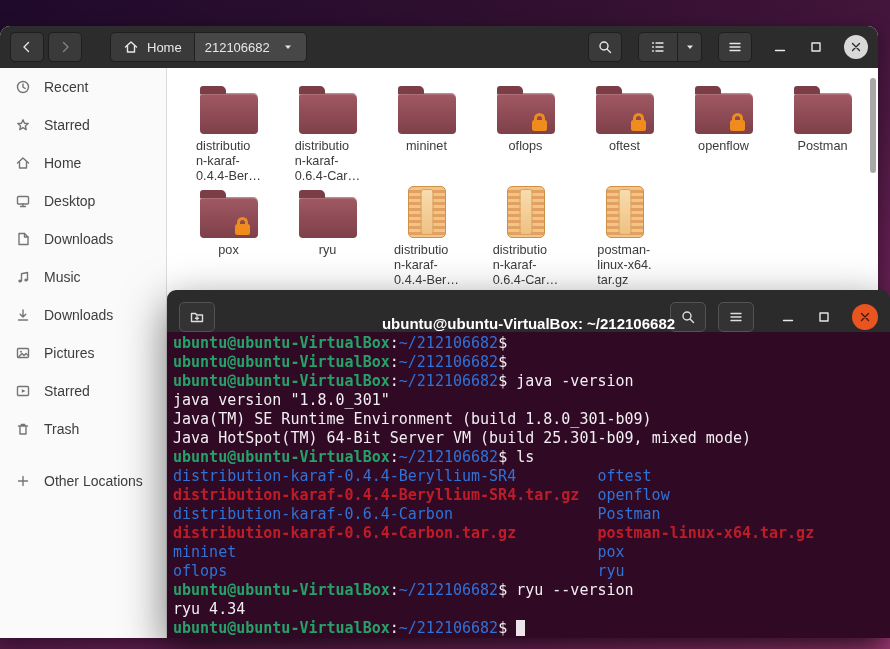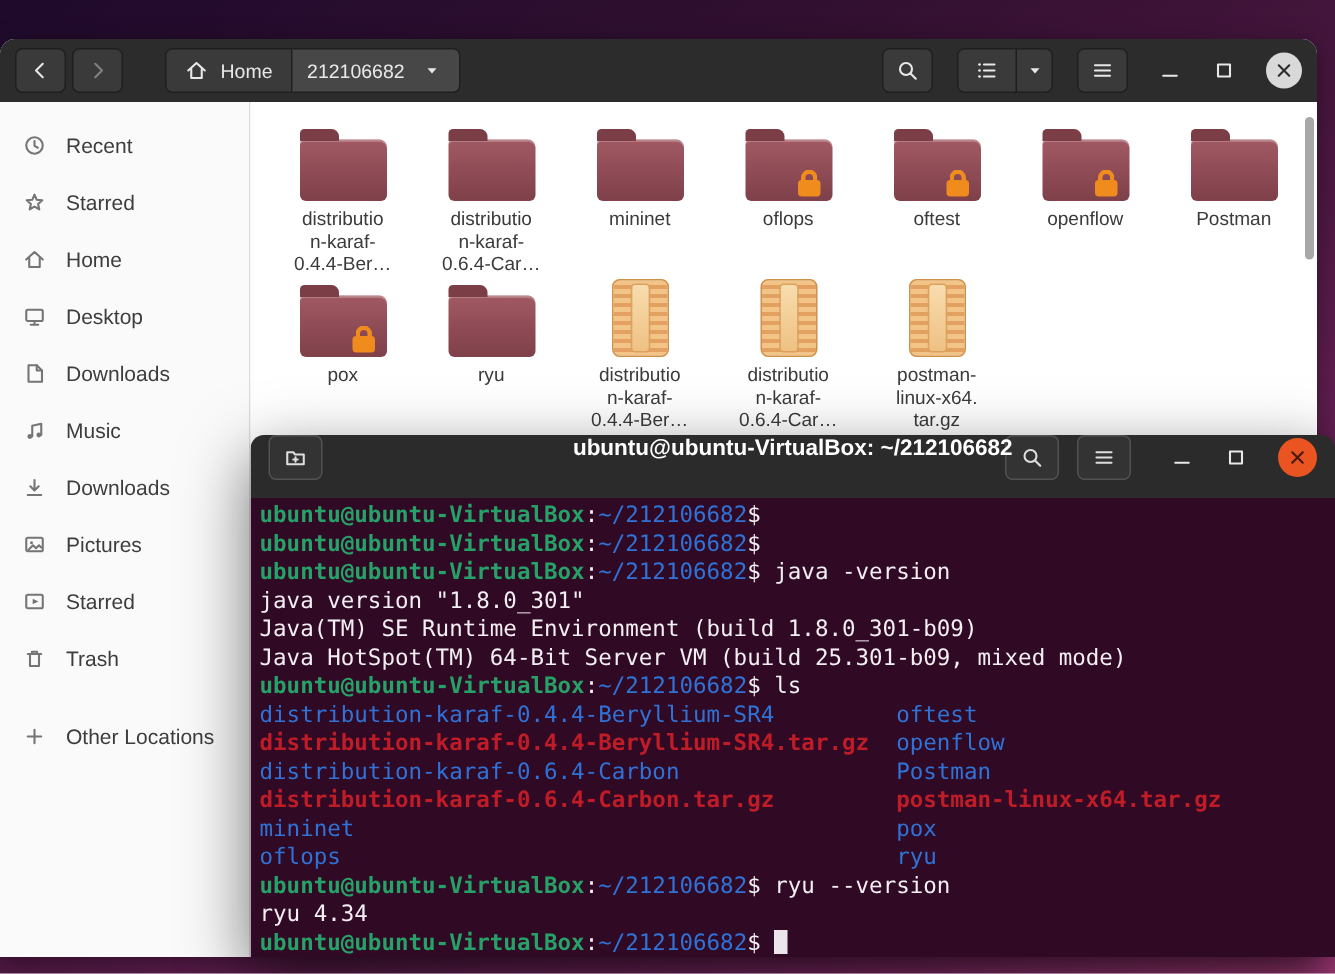--- a/index.html
+++ b/index.html
@@ -36,37 +36,37 @@
   .view-split .hbtn:last-child{ border-radius:0 5px 5px 0; border-left:none; min-width:24px; }
   .win-controls{ display:flex; align-items:center; gap:20px; margin-left:16px; color:#e8e8e8; }
   .plainbtn{ background:none; border:none; color:#e8e8e8; display:flex; }
   .close-circle{
     width:24px; height:24px; border-radius:50%; background:#d9d9d9; color:#2b2b2b;
     display:flex; align-items:center; justify-content:center;
   }
 
   .fw-body{ flex:1; display:flex; min-height:0; }
   .sidebar{
-    flex:0 0 167px; background:#fafafa; border-right:1px solid #dcdcdc; padding-top:10px;
+    flex:0 0 167px; background:#fafafa; border-right:1px solid #dcdcdc; 
   }
   .side-item{
     height:38px; display:flex; align-items:center; gap:13px; padding:0 8px 0 15px;
     font-size:14px; color:#3d3d3d; cursor:default;
   }
   .side-item.separated{ margin-top:14px;text-align:right; }
   .s-icon{ color:#757575; display:flex; }
 
   .content{ flex:1; background:#ffffff; position:relative; }
   .grid{
     display:grid; grid-template-columns:repeat(7,99px);
     padding:14px 0 0 12px; row-gap:2px;
   }
   .cell{ display:flex; flex-direction:column; align-items:center; cursor:default; }
   .icon-slot{ height:52px; display:flex; align-items:flex-end; justify-content:center; position:relative; }
-  .flabel{ margin-top:5px; font-size:12.7px; line-height:15px; color:#3b3b3b; text-align:center; }
+  .flabel{ margin-top:5px; font-size:12.7px; line-height:15px; color:#3b3b3b; text-align:left; }
 
   .folder{
     width:58px; height:41px; border-radius:3px 5px 4px 4px; position:relative;
     background:linear-gradient(180deg,#a15a63 0%,#8e4b55 55%,#7e4049 100%);
     box-shadow:inset 0 1.5px 0 rgba(255,255,255,.28);
   }
   .folder::before{
     content:""; position:absolute; top:-7px; left:0; width:26px; height:8px;
     border-radius:3px 5px 0 0; background:#7b3e47;
   }
@@ -88,21 +88,21 @@
   .scrollbar{ position:absolute; top:0; right:0; width:10px; height:100%; }
   .scroll-thumb{ position:absolute; top:10px; right:2px; width:6px; height:95px; background:#a8a8a8; border-radius:4px; }
 
   
   .terminal-window{
     position:absolute; left:167px; top:290px; width:723px; height:348px;
     border-radius:9px 9px 0 0; overflow:hidden; display:flex; flex-direction:column;
     box-shadow:0 14px 44px rgba(0,0,0,.55);
   }
   .term-titlebar{
-    flex:0 0 42px; background:#2b2b2b; display:flex; align-items:flex-start;
+    flex:0 0 42px; background:#2b2b2b; display:flex; align-items:flex-end;
     padding:0 12px; position:relative;
   }
   .tbtn{
     height:30px; min-width:36px; display:flex; align-items:center; justify-content:center;
     background:#333333; border:1px solid #525252; border-radius:5px; color:#dedede;
   }
   .term-title{
     position:absolute; left:50%; transform:translateX(-50%);
     color:#ffffff; font-weight:bold; font-size:15px; white-space:nowrap;
   }

